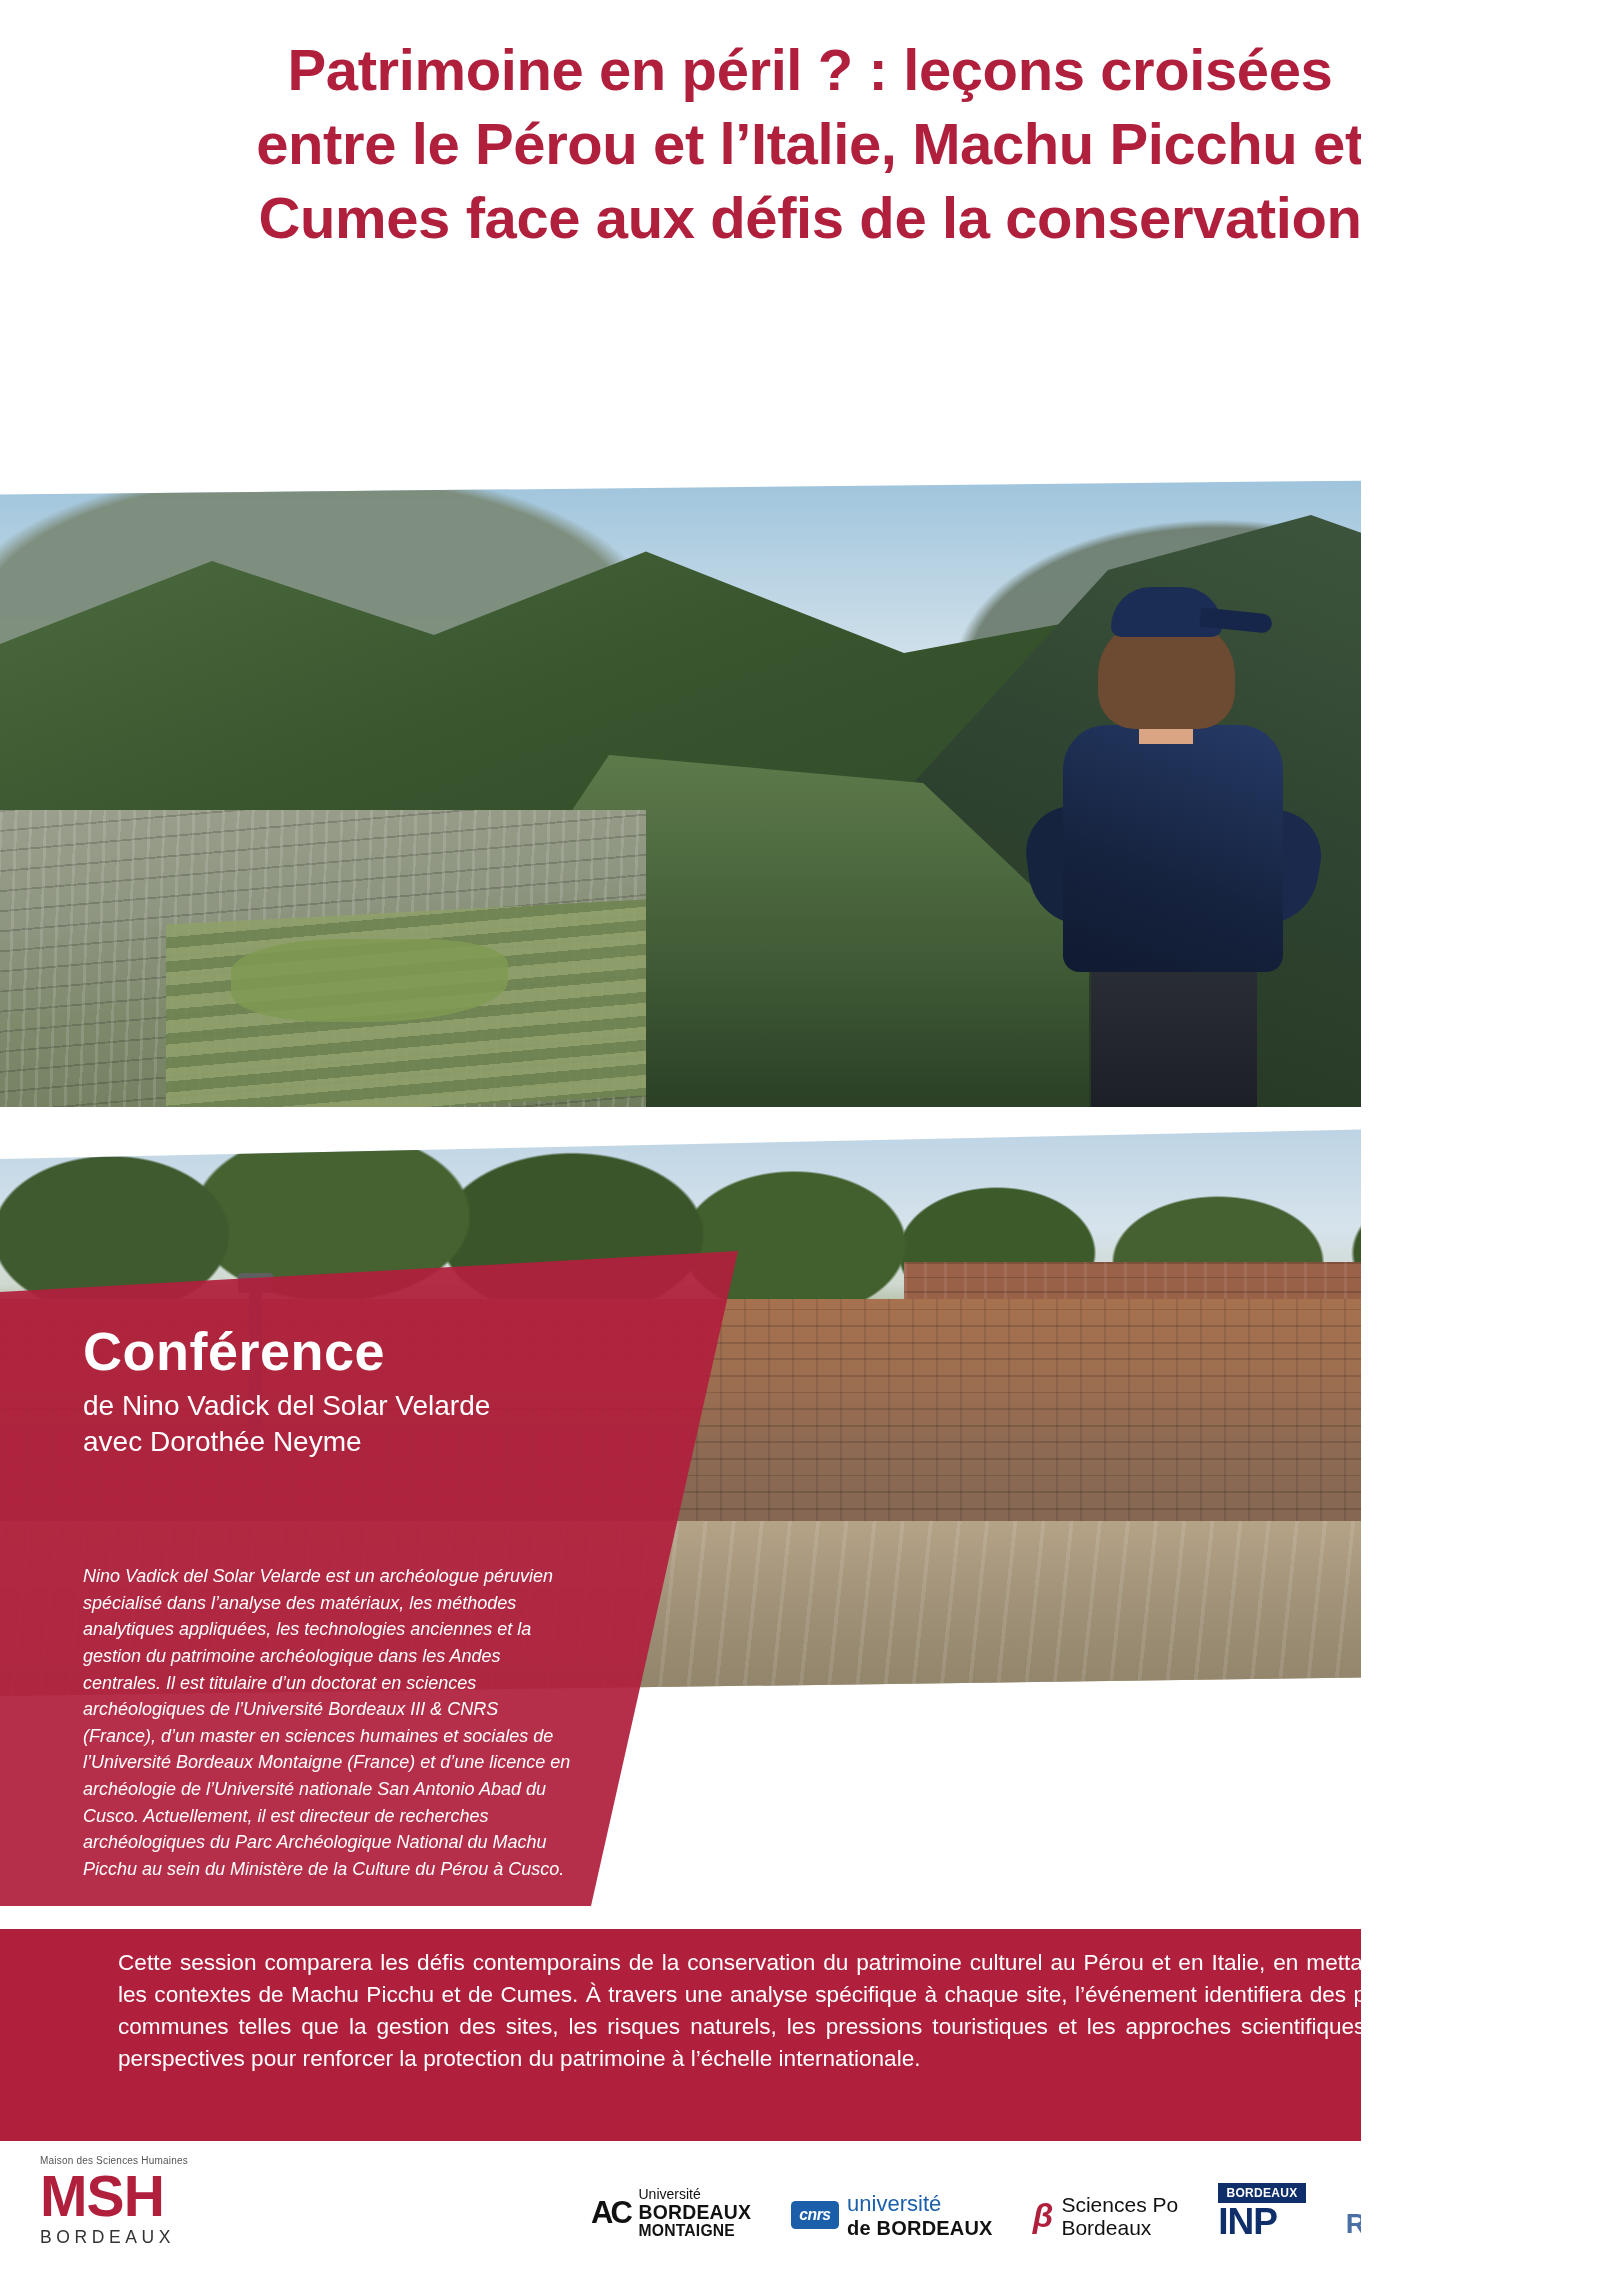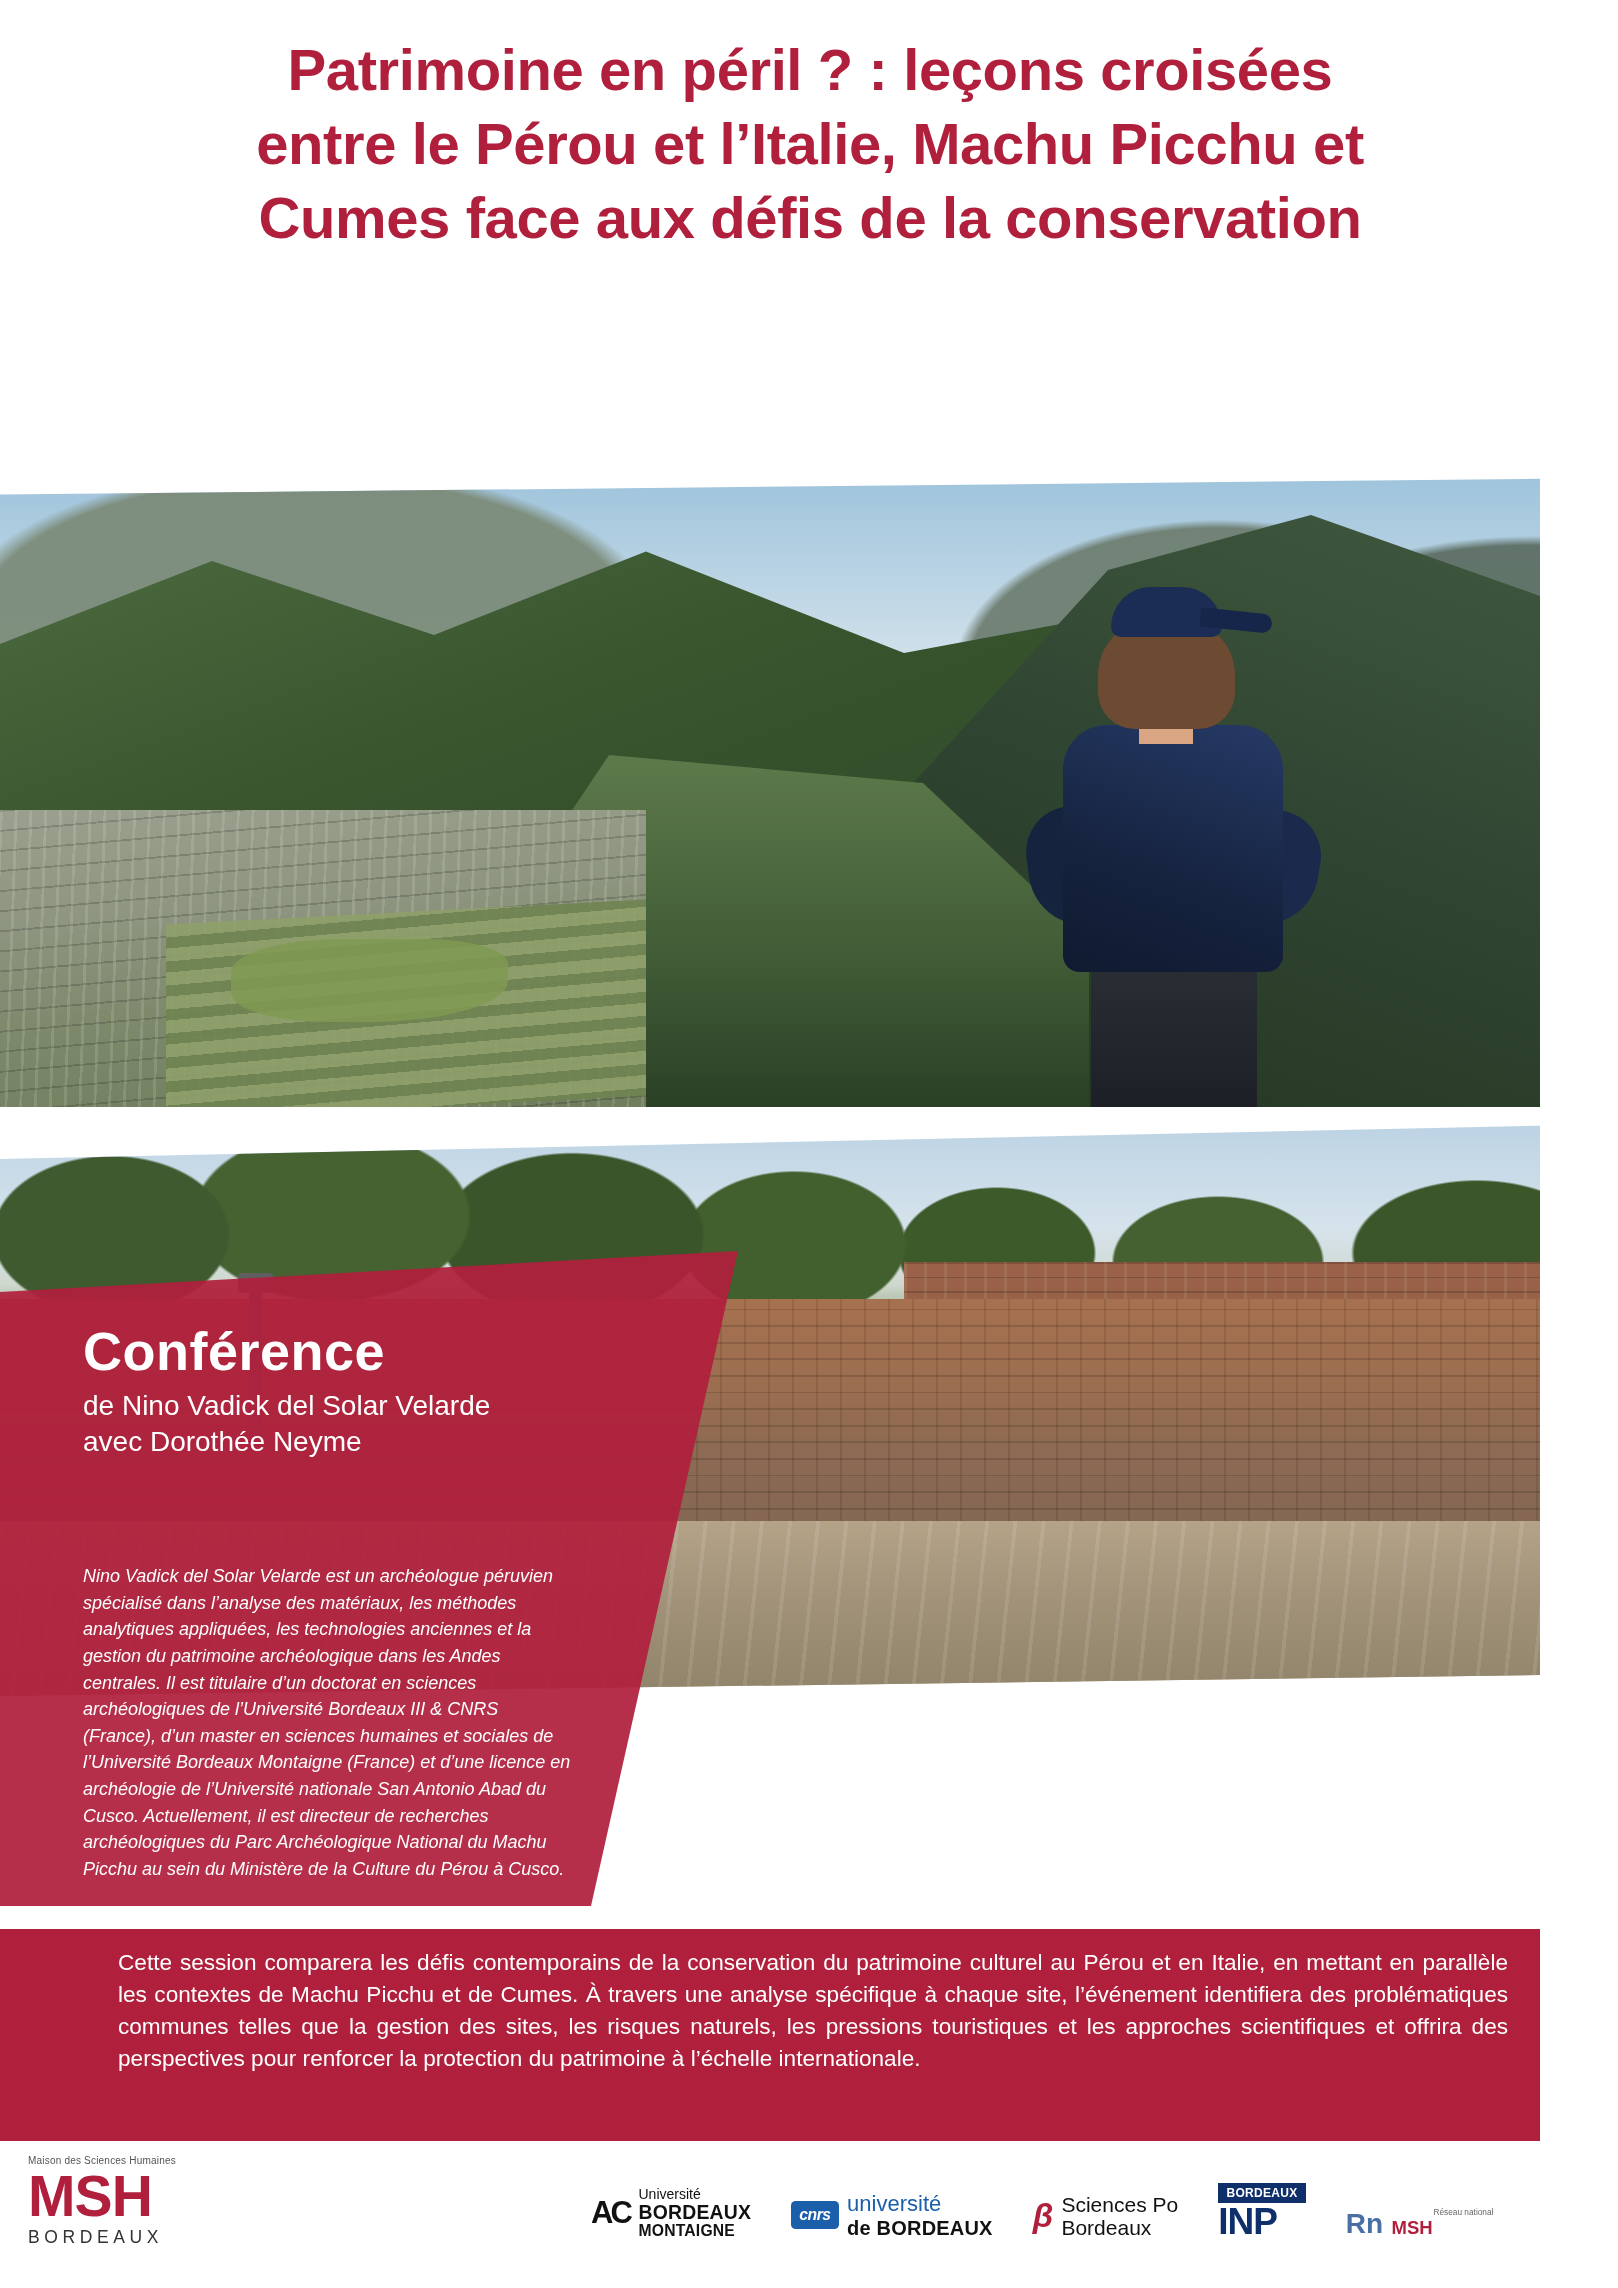--- a/index.html
+++ b/index.html
@@ -5,21 +5,21 @@
   * { box-sizing: border-box; margin: 0; padding: 0; }
   html, body {
     width: 1619px;
     height: 2289px;
     background: #ffffff;
     font-family: "Liberation Sans", sans-serif;
     overflow: hidden;
   }
   .poster {
     position: relative;
-    width: 1540px;
+    width: 1361px;
     height: 2289px;
     background: #ffffff;
     overflow: hidden;
   }
 
   
   .title-block {
     position: absolute;
     top: 33px;
     left: 65px;
@@ -270,21 +270,21 @@
   }
 
   
   .footer {
     position: absolute;
     left: 0; top: 2146px;
     width: 1619px;
     height: 143px;
     background: #ffffff;
   }
-  .msh-logo { position: absolute; left: 28px; top: 9.2px; width: 212px; }
+  .msh-logo { position: absolute; left: 40px; top: 9.2px; width: 212px; }
   .msh-small { font-size: 10px; color: #555; letter-spacing: 0.2px; }
   .msh-main {
     font-size: 57px; font-weight: bold; color: #b01f3c; letter-spacing: -0.9px; line-height: 1.0;
     margin-top: 1.8px;
   }
   .msh-bdx { font-size: 17.5px; letter-spacing: 4.6px; color: #333; margin-top: 1.8px; }
 
   .logo-row {
     position: absolute;
     left: 591px; top: 37px;

